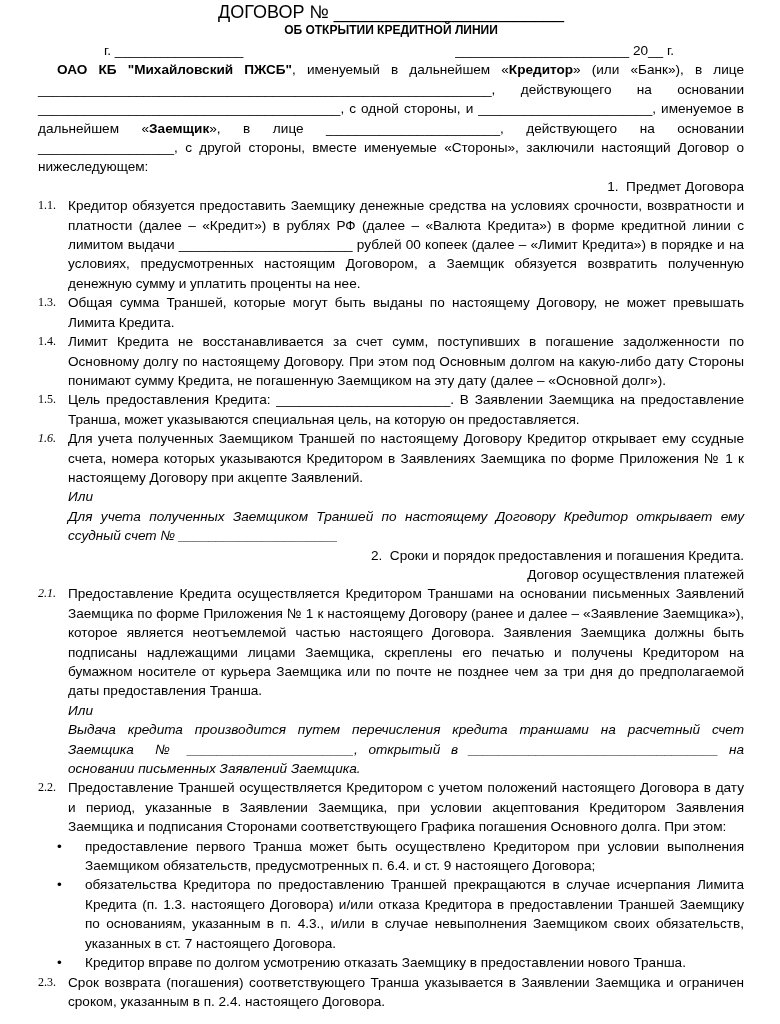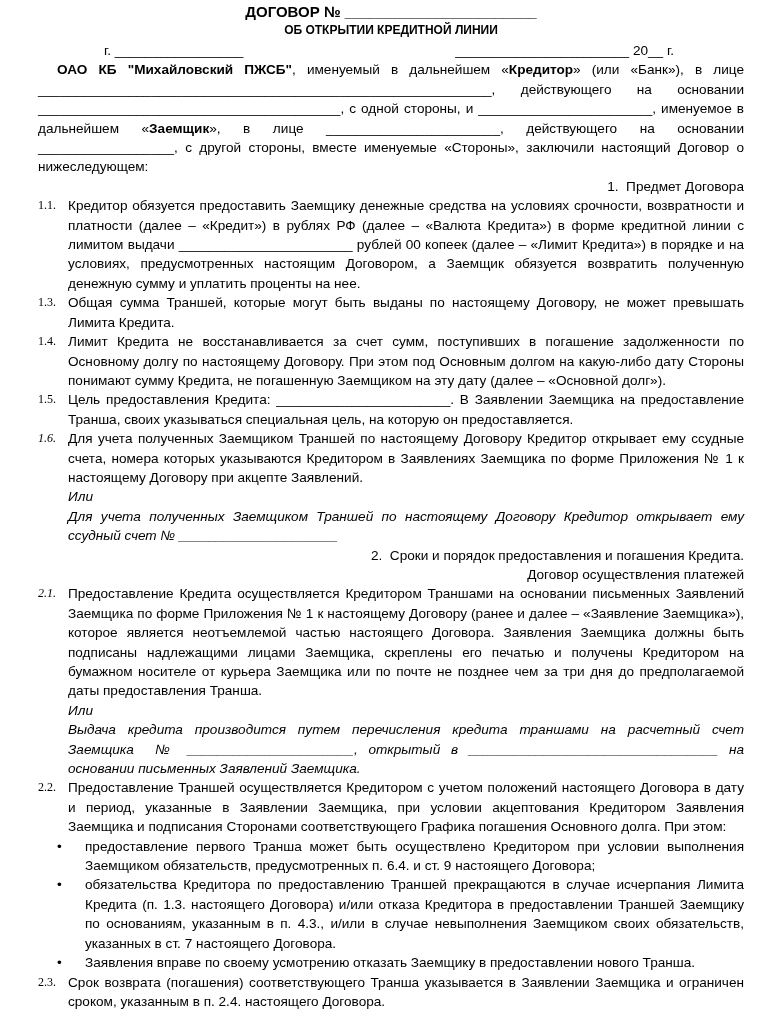--- a/index.html
+++ b/index.html
@@ -16,22 +16,22 @@
     font-size: 13.6px;
     line-height: 19.4px;
   }
   .page {
     padding: 3px 36px 0 38px;
     box-sizing: border-box;
     width: 780px;
   }
   .doc-title {
     text-align: center;
-    font-weight: bold;
-    font-size: 15px;
+    font-weight: normal;
+    font-size: 18px;
     line-height: 18px;
     white-space: nowrap;
   }
   .doc-subtitle {
     text-align: center;
     font-weight: bold;
     font-size: 12px;
     line-height: 18px;
   }
   .dateline {
@@ -86,26 +86,26 @@
     <span>_______________________ 20__ г.</span>
   </div>
   <div id="doc-body">
       <div class="block intro"><span class="b">ОАО КБ "Михайловский ПЖСБ"</span><span>, именуемый в дальнейшем «</span><span class="b">Кредитор</span><span>» (или «Банк»), в лице ____________________________________________________________, действующего на основании ________________________________________, с одной стороны, и _______________________, именуемое в дальнейшем «</span><span class="b">Заемщик</span><span>», в лице _______________________, действующего на основании __________________, с другой стороны, вместе именуемые «Стороны», заключили настоящий Договор о нижеследующем:</span></div>
       <div class="block heading">
         <div class="hline">1.&nbsp;&nbsp;Предмет Договора</div>
       </div>
       <div class="block item"><span class="num">1.1.</span><span>Кредитор обязуется предоставить Заемщику денежные средства на условиях срочности, возвратности и платности (далее – «Кредит») в рублях РФ (далее – «Валюта Кредита») в форме кредитной линии с лимитом выдачи _______________________ рублей 00 копеек (далее – «Лимит Кредита») в порядке и на условиях, предусмотренных настоящим Договором, а Заемщик обязуется возвратить полученную денежную сумму и уплатить проценты на нее.</span></div>
       <div class="block item"><span class="num">1.3.</span><span>Общая сумма Траншей, которые могут быть выданы по настоящему Договору, не может превышать Лимита Кредита.</span></div>
       <div class="block item"><span class="num">1.4.</span><span>Лимит Кредита не восстанавливается за счет сумм, поступивших в погашение задолженности по Основному долгу по настоящему Договору. При этом под Основным долгом на какую-либо дату Стороны понимают сумму Кредита, не погашенную Заемщиком на эту дату (далее – «Основной долг»).</span></div>
-      <div class="block item"><span class="num">1.5.</span><span>Цель предоставления Кредита: _______________________. В Заявлении Заемщика на предоставление Транша, своих указываться специальная цель, на которую он предоставляется.</span></div>
+      <div class="block item"><span class="num">1.5.</span><span>Цель предоставления Кредита: _______________________. В Заявлении Заемщика на предоставление Транша, может указываются специальная цель, на которую он предоставляется.</span></div>
       <div class="block item"><span class="num it">1.6.</span><span>Для учета полученных Заемщиком Траншей по настоящему Договору Кредитор открывает ему ссудные счета, номера которых указываются Кредитором в Заявлениях Заемщика по форме Приложения № 1 к настоящему Договору при акцепте Заявлений.</span><br><span class="i">Или</span><br><span class="i">Для учета полученных Заемщиком Траншей по настоящему Договору Кредитор открывает ему ссудный счет № _____________________</span></div>
       <div class="block heading">
         <div class="hline">2.&nbsp;&nbsp;Сроки и порядок предоставления и погашения Кредита.</div>
         <div class="hline">Договор осуществления платежей</div>
       </div>
       <div class="block item"><span class="num it">2.1.</span><span>Предоставление Кредита осуществляется Кредитором Траншами на основании письменных Заявлений Заемщика по форме Приложения № 1 к настоящему Договору (ранее и далее – «Заявление Заемщика»), которое является неотъемлемой частью настоящего Договора. Заявления Заемщика должны быть подписаны надлежащими лицами Заемщика, скреплены его печатью и получены Кредитором на бумажном носителе от курьера Заемщика или по почте не позднее чем за три дня до предполагаемой даты предоставления Транша.</span><br><span class="i">Или</span><br><span class="i">Выдача кредита производится путем перечисления кредита траншами на расчетный счет Заемщика&nbsp; № ______________________, открытый в _________________________________ на основании письменных Заявлений Заемщика.</span></div>
       <div class="block item"><span class="num">2.2.</span><span>Предоставление Траншей осуществляется Кредитором с учетом положений настоящего Договора в дату и период, указанные в Заявлении Заемщика, при условии акцептования Кредитором Заявления Заемщика и подписания Сторонами соответствующего Графика погашения Основного долга. При этом:</span></div>
       <div class="block bullet"><span class="dot">•</span><span>предоставление первого Транша может быть осуществлено Кредитором при условии выполнения Заемщиком обязательств, предусмотренных п. 6.4. и ст. 9 настоящего Договора;</span></div>
       <div class="block bullet"><span class="dot">•</span><span>обязательства Кредитора по предоставлению Траншей прекращаются в случае исчерпания Лимита Кредита (п. 1.3. настоящего Договора) и/или отказа Кредитора в предоставлении Траншей Заемщику по основаниям, указанным в п. 4.3., и/или в случае невыполнения Заемщиком своих обязательств, указанных в ст. 7 настоящего Договора.</span></div>
-      <div class="block bullet"><span class="dot">•</span><span>Заявления вправе по своему усмотрению отказать Заемщику в предоставлении нового Транша.</span></div>
+      <div class="block bullet"><span class="dot">•</span><span>Кредитор вправе по долгом усмотрению отказать Заемщику в предоставлении нового Транша.</span></div>
       <div class="block item"><span class="num">2.3.</span><span>Срок возврата (погашения) соответствующего Транша указывается в Заявлении Заемщика и ограничен сроком, указанным в п. 2.4. настоящего Договора.</span></div>
     </div>
 </div>
 
 </body></html>

